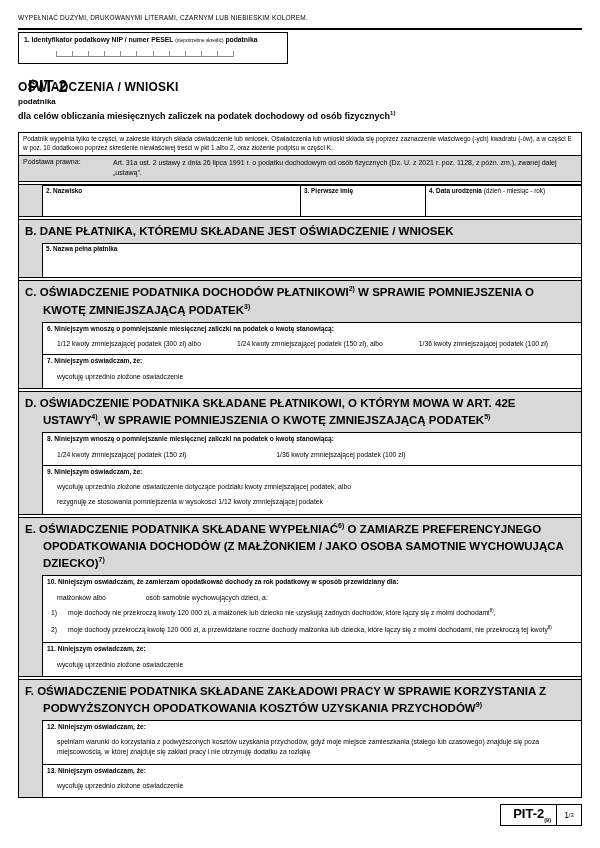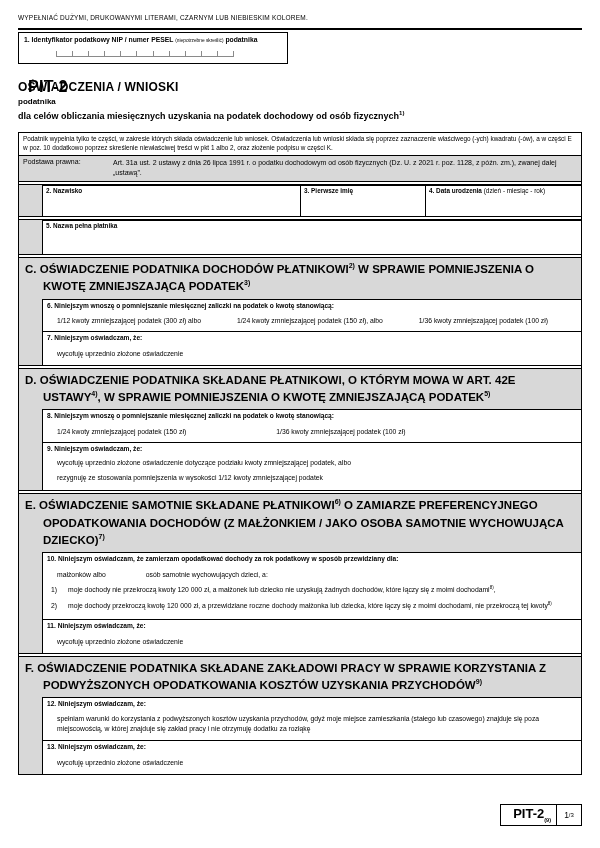--- a/index.html
+++ b/index.html
@@ -95,21 +95,21 @@
       <div class="digit-cell"></div>
       <div class="digit-cell"></div>
     </div>
   </div>
 
   <div class="header-row">
     <div class="form-code">PIT-2</div>
     <div class="titles">
       <div class="title-main">OŚWIADCZENIA / WNIOSKI</div>
       <div class="title-sub">podatnika</div>
-      <div class="title-purpose"><span>dla celów obliczania miesięcznych uzyskania na podatek dochodowy od osób fizycznych</span><sup>1)</sup></div>
+      <div class="title-purpose"><span>dla celów obliczania miesięcznych zaliczek na podatek dochodowy od osób fizycznych</span><sup>1)</sup></div>
     </div>
   </div>
 
   <div class="form-body">
 
     <div class="info-usage">Podatnik wypełnia tylko te części, w zakresie których składa oświadczenie lub wniosek. Oświadczenia lub wnioski składa się poprzez zaznaczenie właściwego (-ych) kwadratu (-ów), a w części E w poz. 10 dodatkowo poprzez skreślenie niewłaściwej treści w pkt 1 albo 2, oraz złożenie podpisu w części K.</div>
     <div class="legal-row">
       <div class="legal-label">Podstawa prawna:</div>
       <div class="legal-text">Art. 31a ust. 2 ustawy z dnia 26 lipca 1991 r. o podatku dochodowym od osób fizycznych (Dz. U. z 2021 r. poz. 1128, z późn. zm.), zwanej dalej „ustawą”.</div>
     </div>
@@ -128,20 +128,21 @@
           </div>
           <div class="cell" style="flex:1;">
             <div class="cell-label"><span>4. Data urodzenia </span><span class="hint">(dzień - miesiąc - rok)</span></div>
           </div>
         </div>
       </div>
     </div>
 
     <div class="rule-double"></div>
 
+    <div class="sec-head">B. DANE PŁATNIKA, KTÓREMU SKŁADANE JEST OŚWIADCZENIE / WNIOSEK</div>
     <div class="sec-body">
       <div class="strip"></div>
       <div class="fields">
         <div class="frow" style="height:33px;">
           <div class="cell" style="flex:1;">
             <div class="cell-label">5. Nazwa pełna płatnika</div>
           </div>
         </div>
       </div>
     </div>
@@ -183,21 +184,21 @@
         <div class="fblock">
           <div class="f-label">9. Niniejszym oświadczam, że:</div>
           <div class="f-text-multi">wycofuję uprzednio złożone oświadczenie dotyczące podziału kwoty zmniejszającej podatek, albo</div>
           <div class="f-text-multi">rezygnuję ze stosowania pomniejszenia w wysokości 1/12 kwoty zmniejszającej podatek</div>
         </div>
       </div>
     </div>
 
     <div class="rule-double"></div>
 
-    <div class="sec-head"><span>E. OŚWIADCZENIE SAMOTNIE SKŁADANE PŁATNIKOWI</span><sup>6)</sup><span> O ZAMIARZE PREFERENCYJNEGO OPODATKOWANIA DOCHODÓW (Z MAŁŻONKIEM / JAKO OSOBA SAMOTNIE WYCHOWUJĄCA DZIECKO)</span><sup>7)</sup></div>
+    <div class="sec-head"><span>E. OŚWIADCZENIE PODATNIKA SKŁADANE WYPEŁNIAĆ</span><sup>6)</sup><span> O ZAMIARZE PREFERENCYJNEGO OPODATKOWANIA DOCHODÓW (Z MAŁŻONKIEM / JAKO OSOBA SAMOTNIE WYCHOWUJĄCA DZIECKO)</span><sup>7)</sup></div>
     <div class="sec-body">
       <div class="strip"></div>
       <div class="fields">
         <div class="fblock">
           <div class="f-label">10. Niniejszym oświadczam, że zamierzam opodatkować dochody za rok podatkowy w sposób przewidziany dla:</div>
           <div class="f-opts" style="gap:40px;padding-bottom:3px;">
             <span>małżonków albo</span>
             <span>osób samotnie wychowujących dzieci, a:</span>
           </div>
           <div class="e-item">

